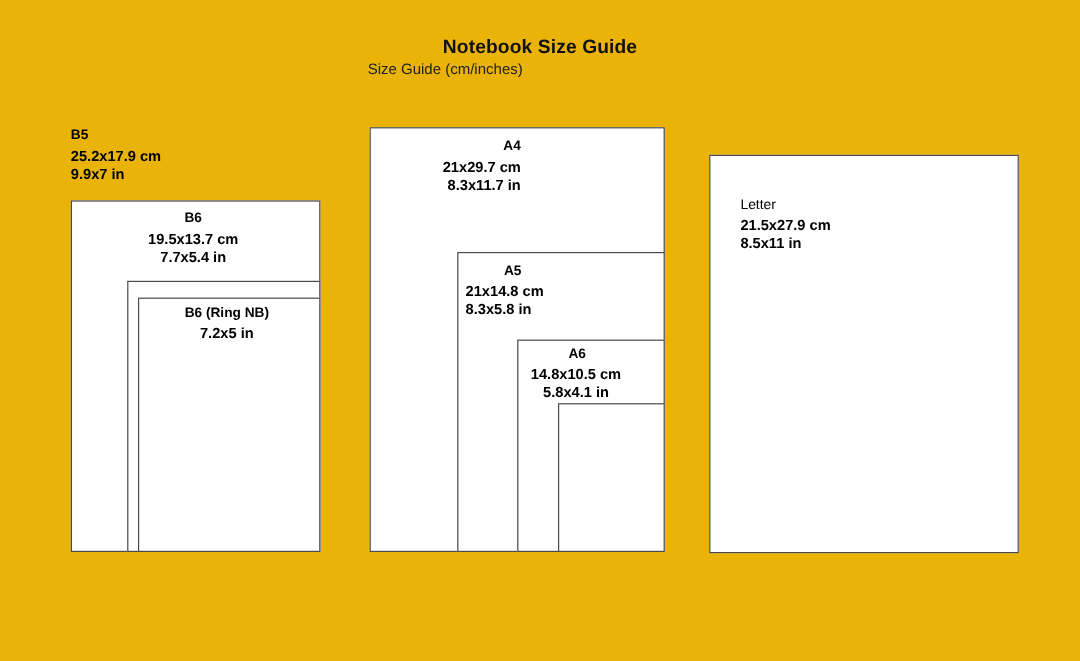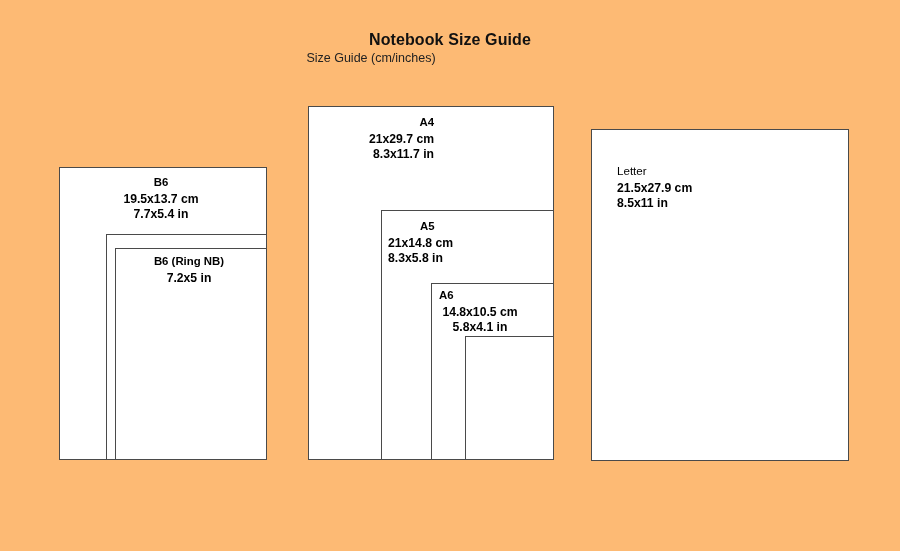--- a/index.html
+++ b/index.html
@@ -9,21 +9,21 @@
     background: #ffffff;
   }
   body {
     font-family: "Liberation Sans", sans-serif;
     color: #000000;
   }
   #canvas {
     position: relative;
     width: 900px;
     height: 551px;
-    background: #fdba74;
+    background: #eab308;
     overflow: hidden;
   }
 
   
   .title {
     position: absolute;
     left: 0;
     width: 900px;
     text-align: center;
     font-size: 16px;
@@ -85,20 +85,25 @@
 
   <div class="title main">Notebook Size Guide</div>
   <div class="subtitle">Size Guide (cm/inches)</div>
 
   <div class="paper" style="left:59px; top:167px; width:208px; height:293px;"></div>
 
   <div class="paper" style="left:106px; top:234px; width:161px; height:226px;"></div>
 
   <div class="paper" style="left:115px; top:248px; width:152px; height:212px;"></div>
 
+  <div class="label" style="left:59px; top:106px; text-align:left;">
+    <span class="name">B5</span>
+    <span class="dim">25.2x17.9 cm</span>
+    <span class="dim">9.9x7 in</span>
+  </div>
 
   <div class="label" style="left:100px; top:175px; width:122px;">
     <span class="name">B6</span>
     <span class="dim">19.5x13.7 cm</span>
     <span class="dim">7.7x5.4 in</span>
   </div>
 
   <div class="label" style="left:121px; top:254px; width:136px;">
     <span class="name">B6 (Ring NB)</span>
     <span class="dim">7.2x5 in</span>
@@ -118,21 +123,21 @@
     <span class="dim">8.3x11.7 in</span>
   </div>
 
   <div class="label" style="left:388px; top:219px; width:100px; text-align:left;">
     <span class="name" style="padding-left:4px;margin-left:28px;">A5</span>
     <span class="dim">21x14.8 cm</span>
     <span class="dim">8.3x5.8 in</span>
   </div>
 
   <div class="label" style="left:437px; top:288px; width:86px;">
-    <span class="name" style="text-align:left; padding-left:2px;">A6</span>
+    <span class="name" style="text-align:center; padding-left:2px;">A6</span>
     <span class="dim">14.8x10.5 cm</span>
     <span class="dim">5.8x4.1 in</span>
   </div>
 
 
   <div class="paper" style="left:591px; top:129px; width:258px; height:332px;"></div>
 
   <div class="label regular-name" style="left:617px; top:144px; text-align:left;">
     <span class="name">Letter</span>
     <span class="dim">21.5x27.9 cm</span>

